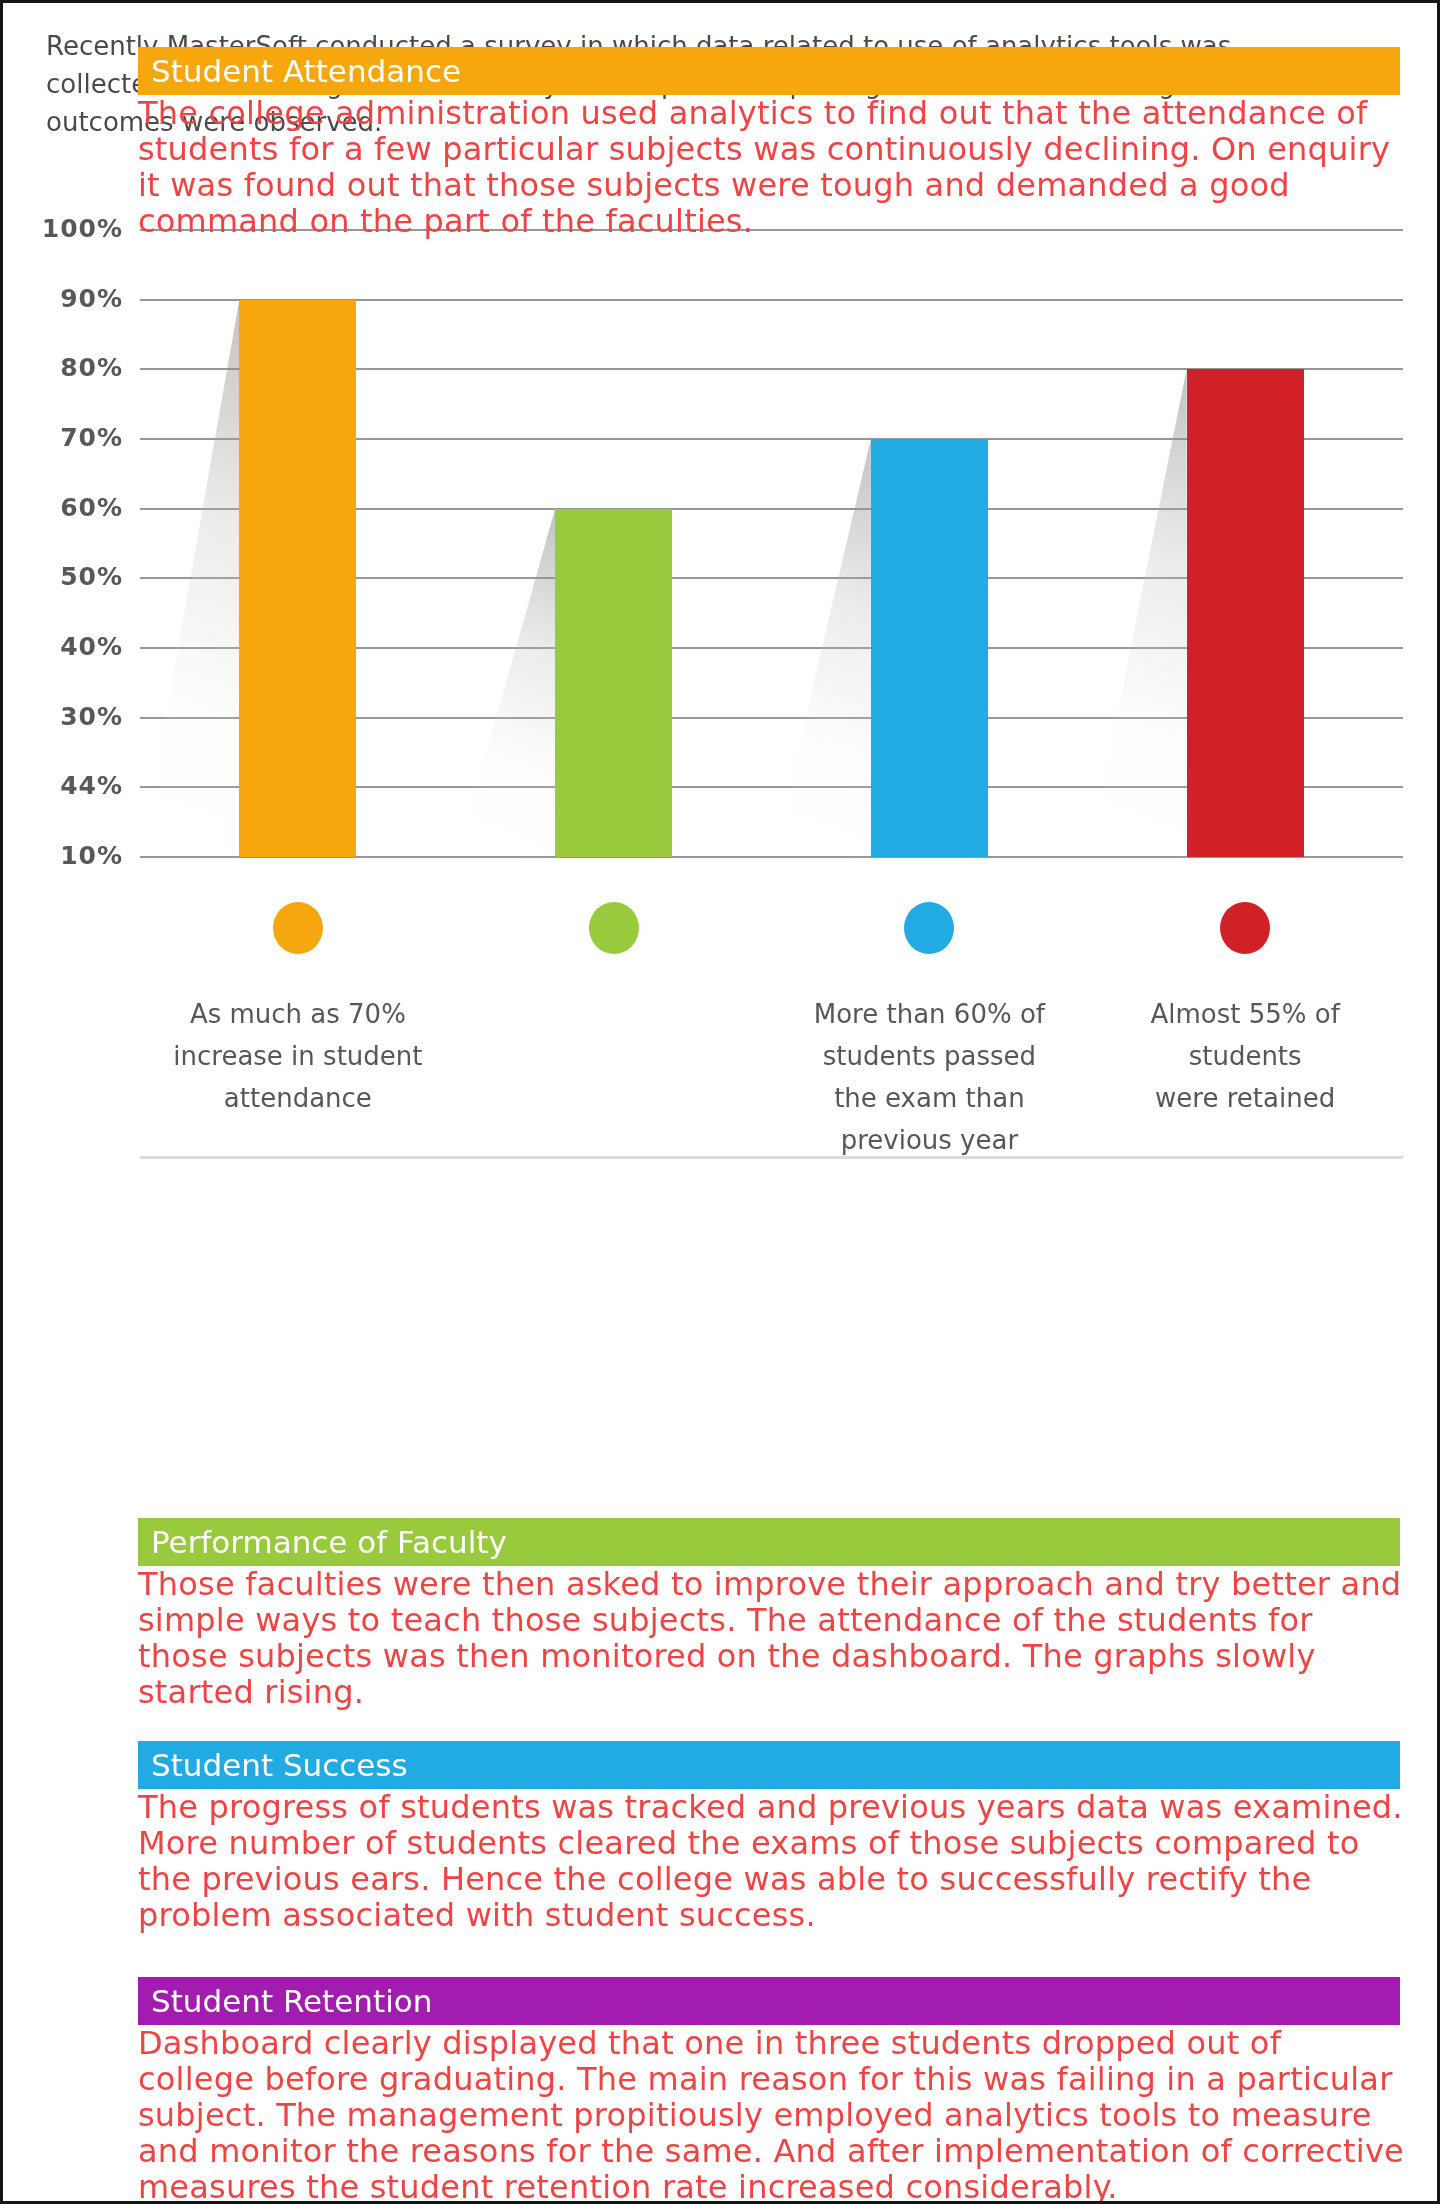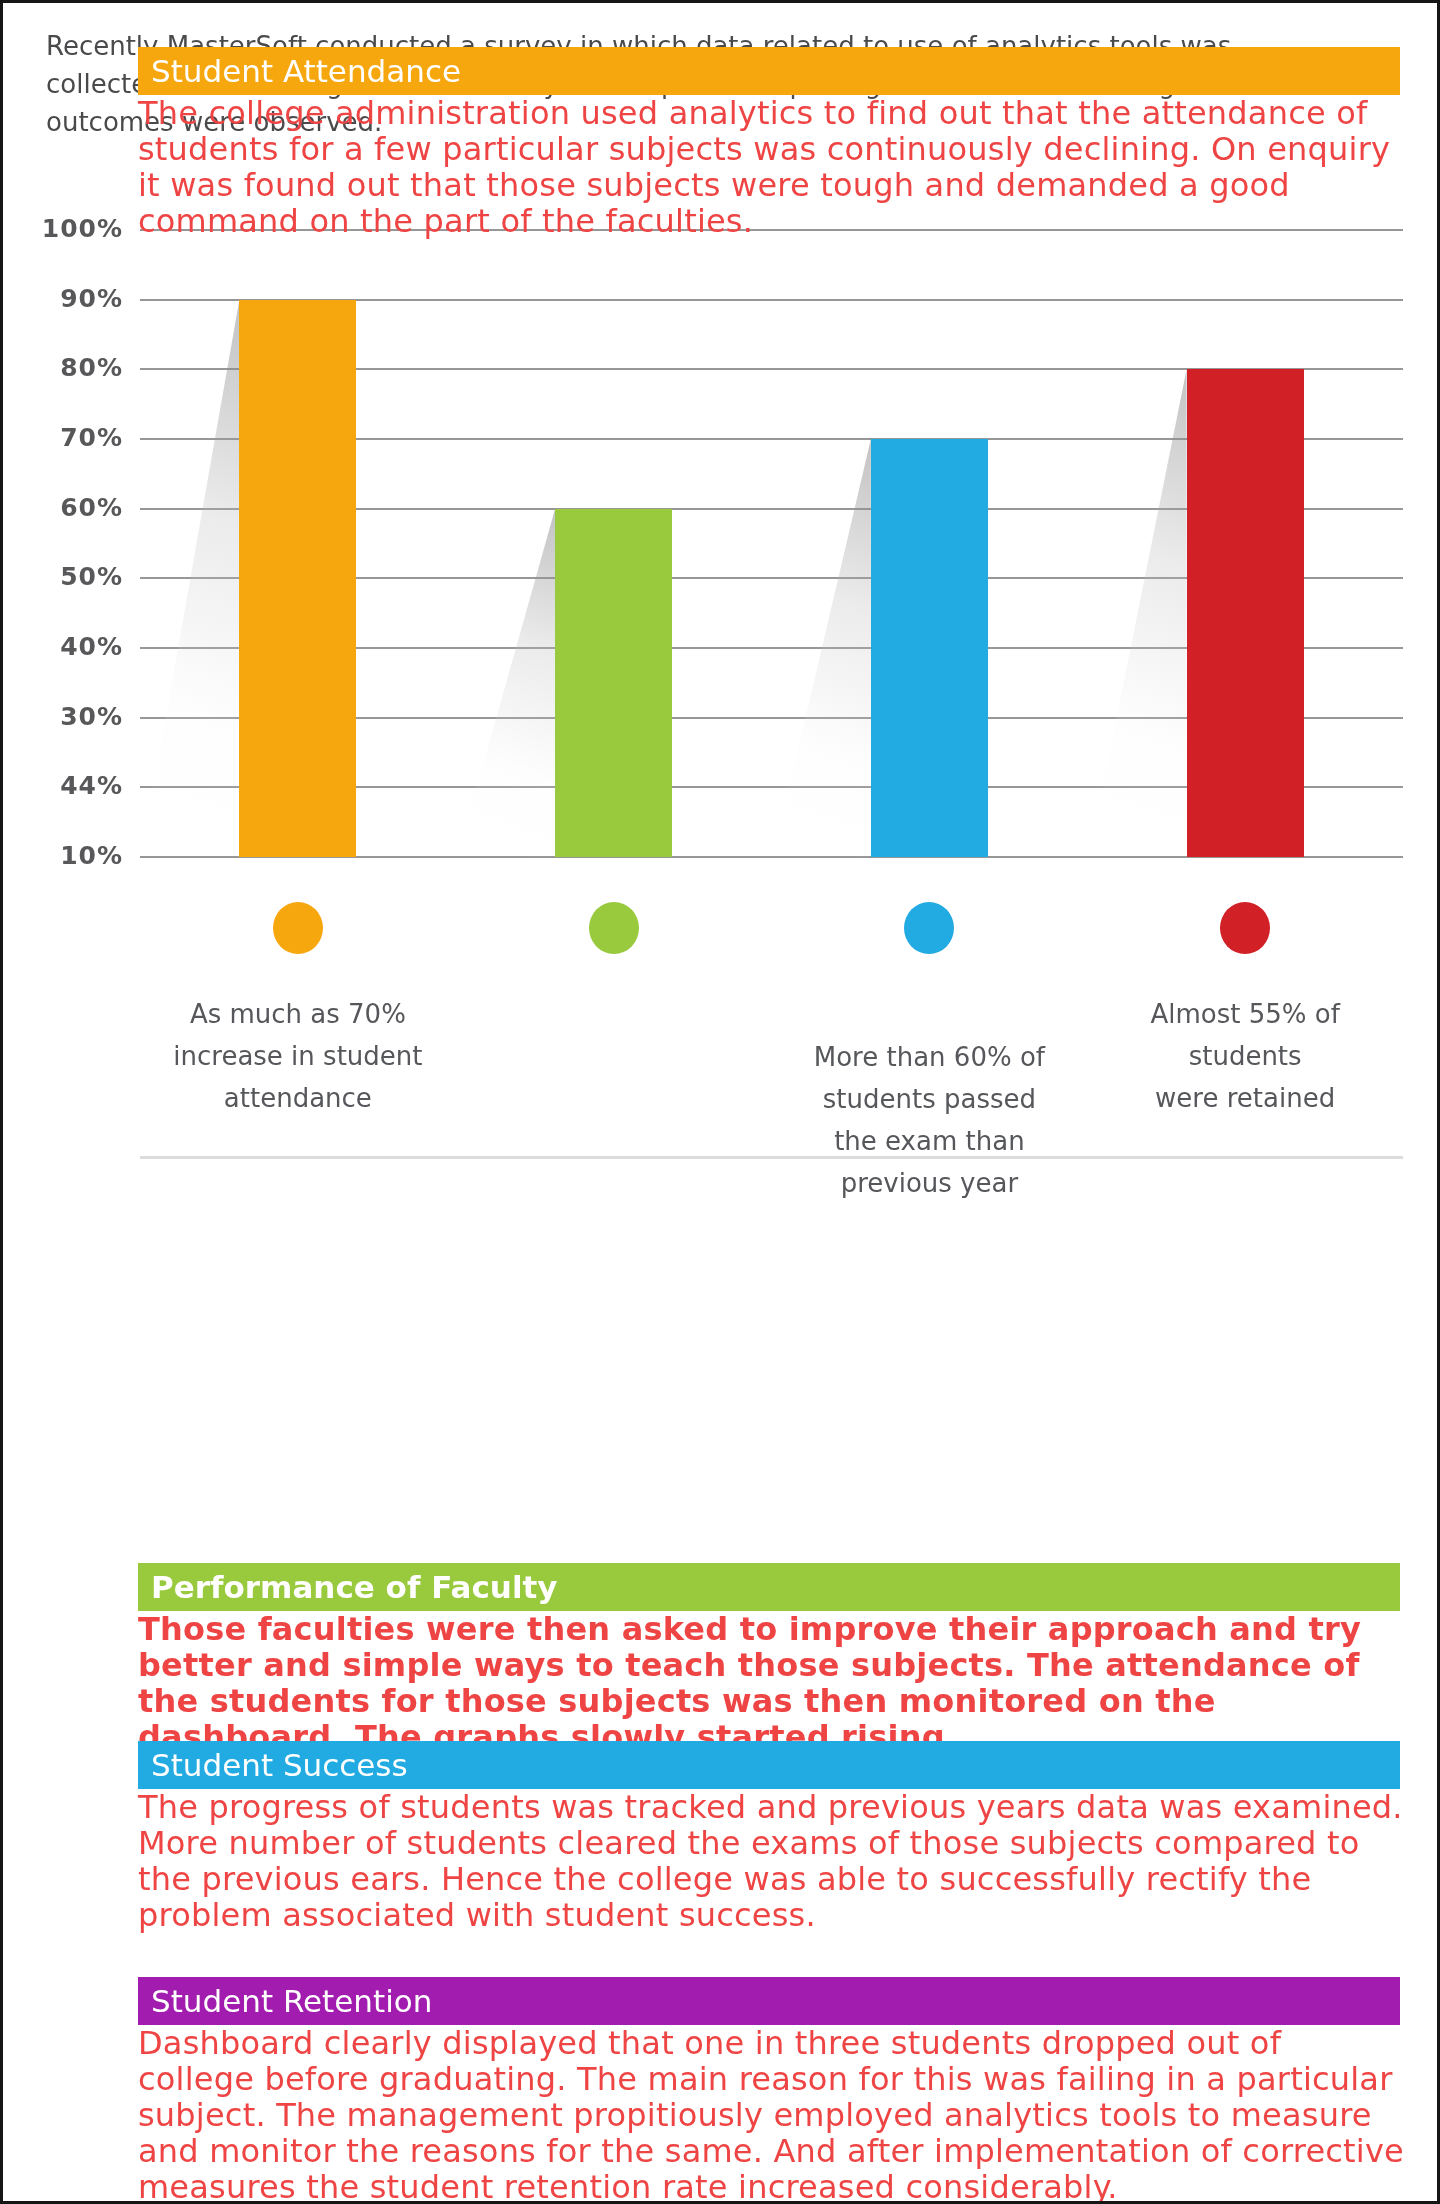--- a/index.html
+++ b/index.html
@@ -32,21 +32,21 @@
   .legend-caption{
     position:absolute;width:340px;text-align:center;
     color:#56575a;font-size:26px;line-height:42px;
   }
   .legend-caption div{white-space:nowrap;}
   
   .divider{position:absolute;left:137px;top:1153px;width:1263px;height:3px;background:#dcdcdc;}
   
   .section{position:absolute;left:135px;width:1262px;}
   .section:nth-of-type(1){top:1223px;}
-  .section-2{top:1516px;font-weight:bold;}
+  .section-2{top:1471px;}
   .section-3{top:1694px;}
   .section-4{top:1930px;}
   .section-header{
     box-sizing:border-box;width:1262px;height:48px;
     padding-left:13px;line-height:48px;
     color:#ffffff;font-size:31px;
     overflow:hidden;
     margin-top:44px;
   }
   .section-body{
@@ -95,21 +95,21 @@
       <div class="bar-shadow" style="left: 948.625px; width: 98px; top: 139.333px; height: 487.667px;"></div>
       <div class="bar" style="left: 1046.62px; width: 117px; top: 139.333px; height: 487.667px; background: rgb(209, 32, 38);"></div>
       <div class="legend-dot" style="left: 132.875px; top: 672px; background: rgb(247, 167, 14);"></div>
       <div class="legend-caption" style="left: -12.125px; top: 763px;">
         <div>As much as 70%</div>
         <div>increase in student</div>
         <div>attendance</div>
       </div>
       <div class="legend-dot" style="left: 448.625px; top: 672px; background: rgb(153, 201, 61);"></div>
       <div class="legend-dot" style="left: 764.375px; top: 672px; background: rgb(33, 171, 226);"></div>
-      <div class="legend-caption" style="left: 619.375px; top: 806px;">
+      <div class="legend-caption" style="left: 619.375px; top: 763px;">
         <div>More than 60% of</div>
         <div>students passed</div>
         <div>the exam than</div>
         <div>previous year</div>
       </div>
       <div class="legend-dot" style="left: 1080.12px; top: 672px; background: rgb(209, 32, 38);"></div>
       <div class="legend-caption" style="left: 935.125px; top: 763px;">
         <div>Almost 55% of</div>
         <div>students</div>
         <div>were retained</div>

